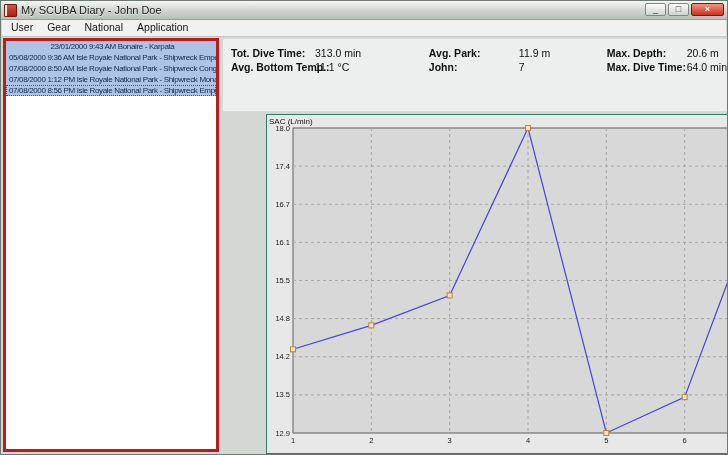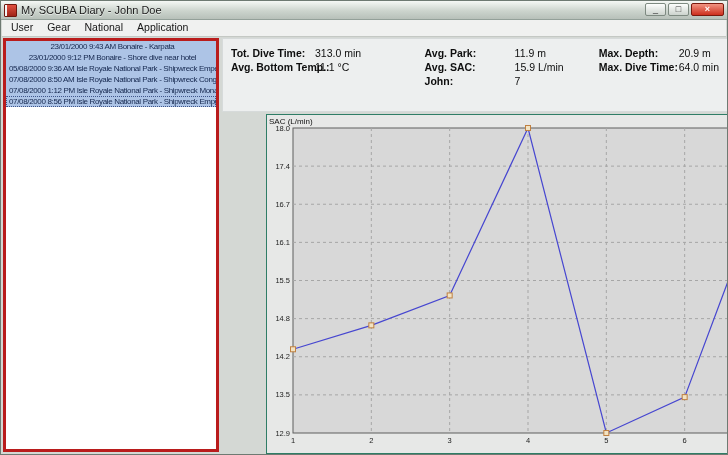--- a/index.html
+++ b/index.html
@@ -48,21 +48,21 @@
   .dive-item{
     height:11px;line-height:11px;font-size:8px;letter-spacing:-0.35px;
     color:#14264d;background:#adc4e6;padding-left:3px;
     white-space:nowrap;overflow:hidden;
   }
   .dive-item.focused{outline:1px dotted #3d548a;outline-offset:-1px;}
   
   .stats{
     position:absolute;left:221px;top:37px;width:506px;height:74px;
     background:#edefef;border:1px solid #d6dada;box-sizing:border-box;
-    display:flex;padding:7px 8px 0 8px;gap:20px;
+    display:flex;padding:7px 0 0 8px;gap:20px;
   }
   .stat-row{height:14px;line-height:14px;font-size:10.5px;color:#0e0e0e;white-space:nowrap;}
   .stat-label{display:inline-block;font-weight:bold;}
   .col1{width:187px}.col1 .stat-label{width:84px}
   .col2{width:166px}.col2 .stat-label{width:90px}
   .col3 .stat-label{width:80px}
   
   .chart-panel{
     position:absolute;left:221px;top:113px;width:506px;height:340px;
     background:#e7e8e7;border:1px solid #2e7d66;box-sizing:border-box;margin-left:44px;
@@ -86,50 +86,46 @@
 
   <div class="menubar">
     <span class="menu-item">User</span>
     <span class="menu-item">Gear</span>
     <span class="menu-item">National</span>
     <span class="menu-item">Application</span>
   </div>
 
   <div class="dive-list">
     <div class="dive-item">23/01/2000 9:43 AM Bonaire - Karpata</div>
-    <div class="dive-item">23/01/2000 9:12 PM Bonaire - Shore dive near hotel</div>
     <div class="dive-item">05/08/2000 9:36 AM Isle Royale National Park - Shipwreck Emperor</div>
     <div class="dive-item">07/08/2000 8:50 AM Isle Royale National Park - Shipwreck Congdon</div>
     <div class="dive-item">07/08/2000 1:12 PM Isle Royale National Park - Shipwreck Monarch</div>
     <div class="dive-item focused">07/08/2000 8:56 PM Isle Royale National Park - Shipwreck Emperor</div>
   </div>
 
   <div class="stats">
     <div class="col1">
       <div class="stat-row">
         <span class="stat-label">Tot. Dive Time:</span><span class="stat-value">313.0 min</span>
       </div>
       <div class="stat-row">
         <span class="stat-label">Avg. Bottom Temp.:</span><span class="stat-value">11.1 °C</span>
       </div>
     </div>
     <div class="col2">
       <div class="stat-row">
         <span class="stat-label">Avg. Park:</span><span class="stat-value">11.9 m</span>
       </div>
       <div class="stat-row">
-        <span class="stat-label">Avg. SAC:</span><span class="stat-value">15.9 L/min</span>
-      </div>
-      <div class="stat-row">
         <span class="stat-label">John:</span><span class="stat-value">7</span>
       </div>
     </div>
     <div class="col3">
       <div class="stat-row">
-        <span class="stat-label">Max. Depth:</span><span class="stat-value">20.9 m</span>
+        <span class="stat-label">Max. Depth:</span><span class="stat-value">20.6 m</span>
       </div>
       <div class="stat-row">
         <span class="stat-label">Max. Dive Time:</span><span class="stat-value">64.0 min</span>
       </div>
     </div>
   </div>
 
   <div class="chart-panel">
     <svg id="chart-svg" viewBox="0 0 504 338">
         <rect x="26" y="13" width="470" height="305" fill="#d8d8d8" stroke="#5f5f5f" stroke-width="1"></rect>

